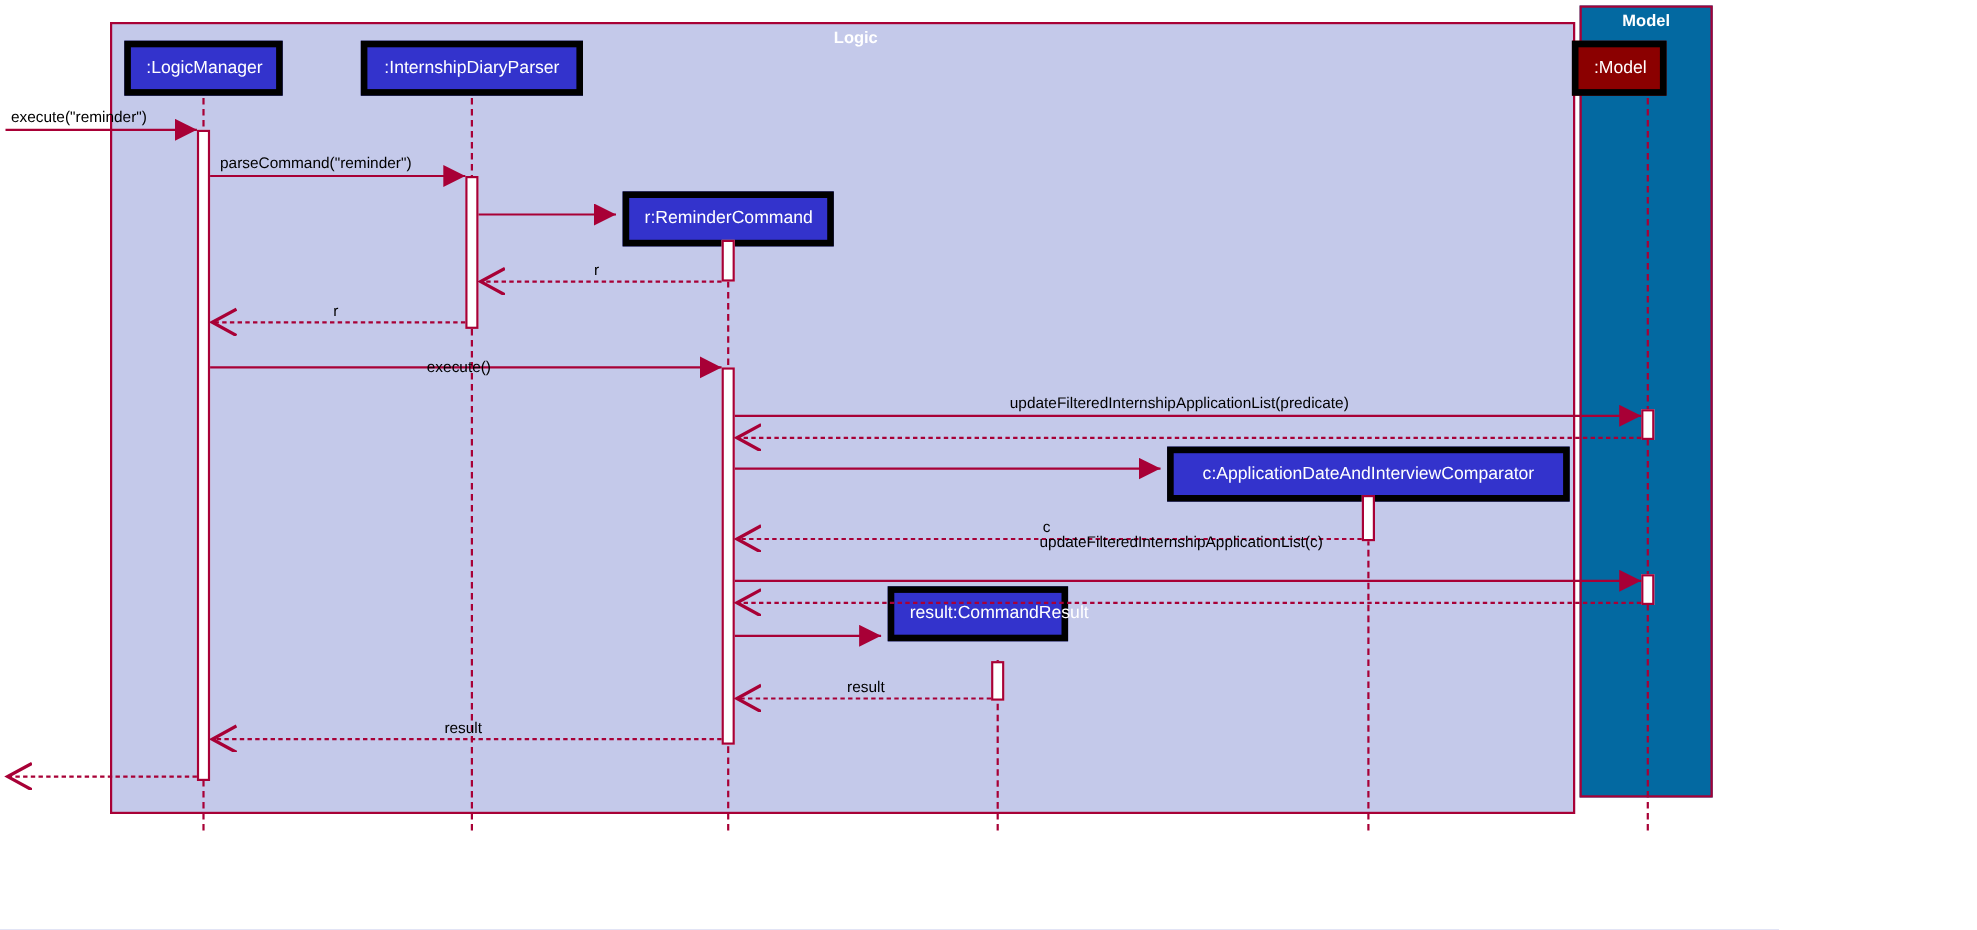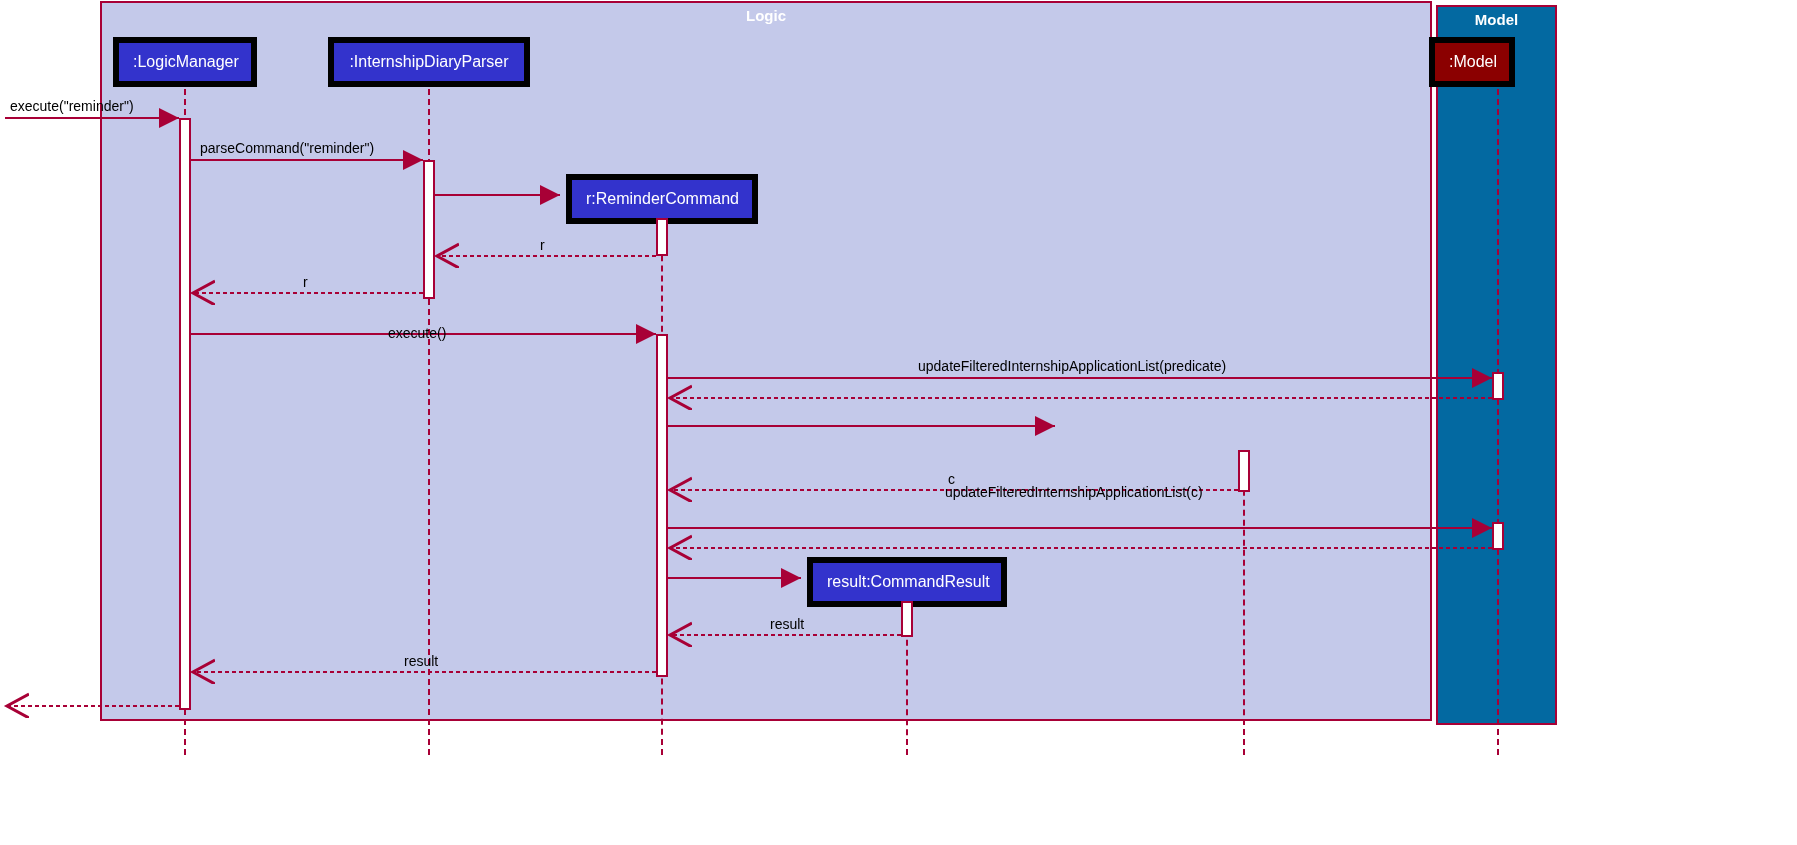--- a/index.html
+++ b/index.html
@@ -14,24 +14,25 @@
     width: 1797px;
     height: 845px;
   }
   .frame {
     position: absolute;
     border: 2px solid #a80036;
     box-sizing: border-box;
   }
   .frame-logic {
     left: 100px;
-    top: 1px;
+    top: 20px;
     width: 1332px;
     height: 720px;
     background: #c4c9ea;
+    padding-left: 12px;
   }
   .frame-model {
     left: 1436px;
     top: 5px;
     width: 121px;
     height: 720px;
     background: #0369a1;
   }
   .frame-title {
     position: absolute;
@@ -94,21 +95,22 @@
   <div class="lifeline" style="left:184px; top:79px; height:676px;"></div>
   <div class="lifeline" style="left:428px; top:79px; height:676px;"></div>
   <div class="lifeline" style="left:661px; top:215px; height:540px;"></div>
   <div class="lifeline" style="left:1243px; top:450px; height:305px;"></div>
   <div class="lifeline" style="left:906px; top:600px; height:155px;"></div>
   <div class="lifeline" style="left:1497px; top:79px; height:676px;"></div>
 
   <div class="participant" style="left:113px; top:37px; width:144px;">:LogicManager</div>
   <div class="participant" style="left:566px; top:174px; width:192px;">r:ReminderCommand</div>
   <div class="participant" style="left:328px; top:37px; width:202px;">:InternshipDiaryParser</div>
-  <div class="participant" style="left:807px; top:557px; width:200px;">result:CommandResult</div>
+  <div class="participant" style="left:1061px; top:406px; width:366px;">c:ApplicationDateAndInterviewComparator</div>
+  <div class="participant" style="left:807px; top:533px; width:164px;">result:CommandResult</div>
   <div class="participant" style="left:1429px; top:37px; width:86px; background:#8b0000;">:Model</div>
 
   <div class="activation" style="left:179px; top:118px; height:592px;"></div>
   <div class="activation" style="left:423px; top:160px; height:139px;"></div>
   <div class="activation" style="left:656px; top:218px; height:38px;"></div>
   <div class="activation" style="left:656px; top:334px; height:343px;"></div>
   <div class="activation" style="left:1492px; top:372px; height:28px;"></div>
   <div class="activation" style="left:1238px; top:450px; height:42px;"></div>
   <div class="activation" style="left:1492px; top:522px; height:28px;"></div>
   <div class="activation" style="left:901px; top:601px; height:36px;"></div>

